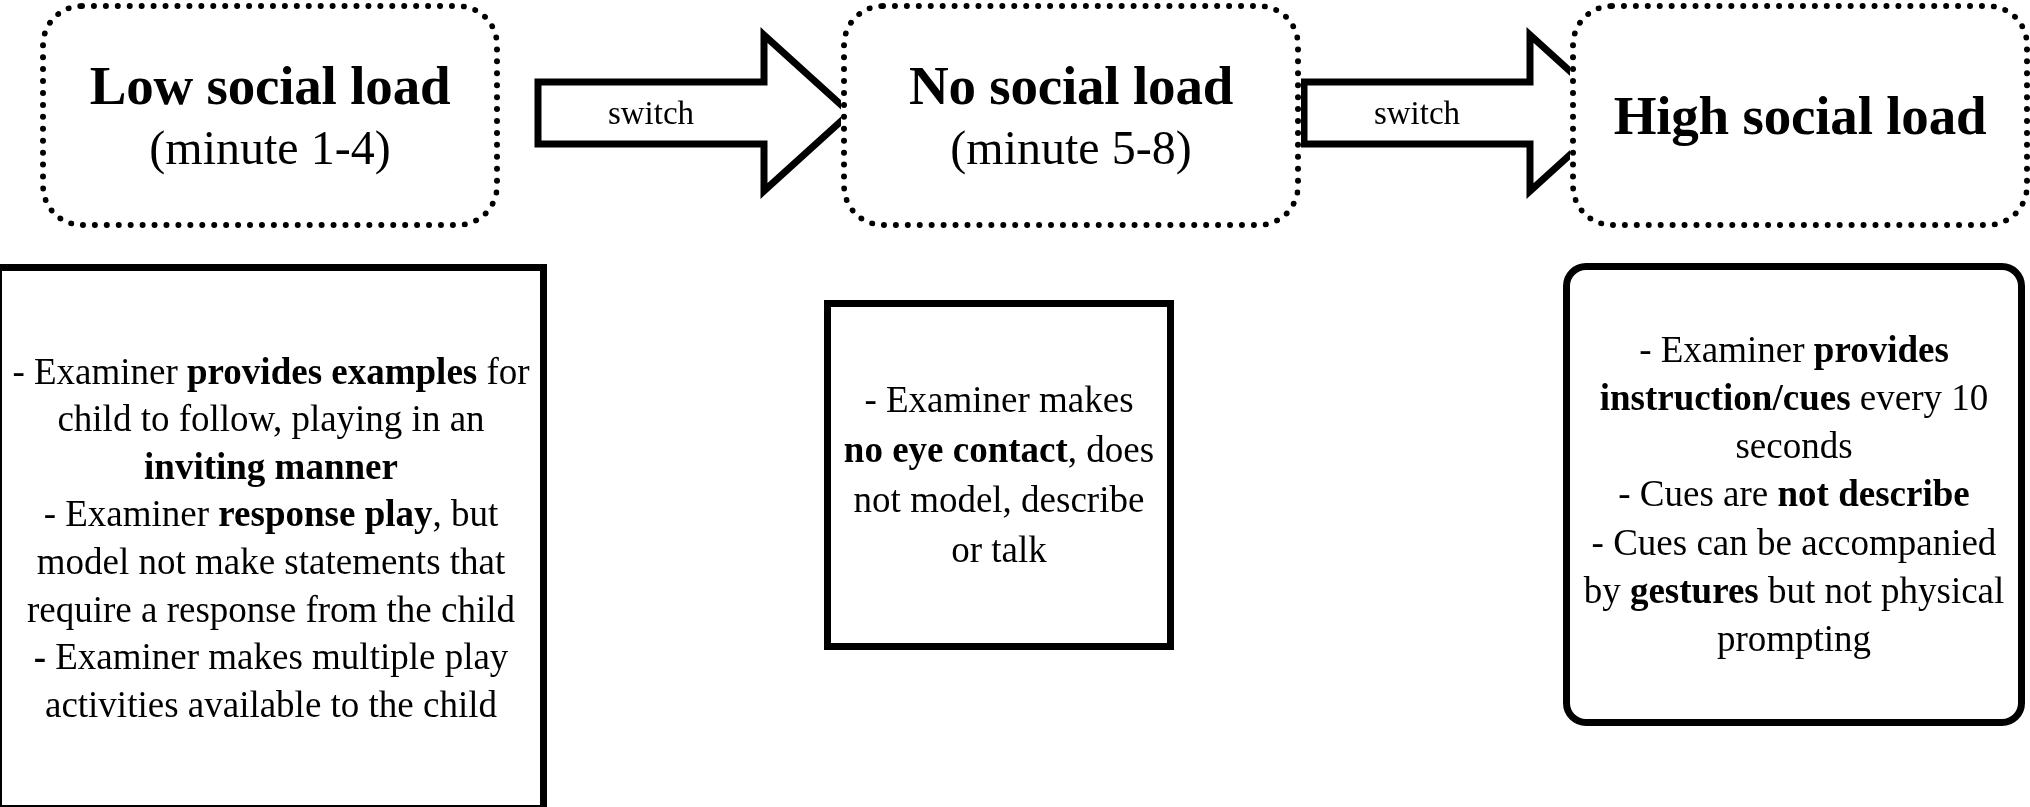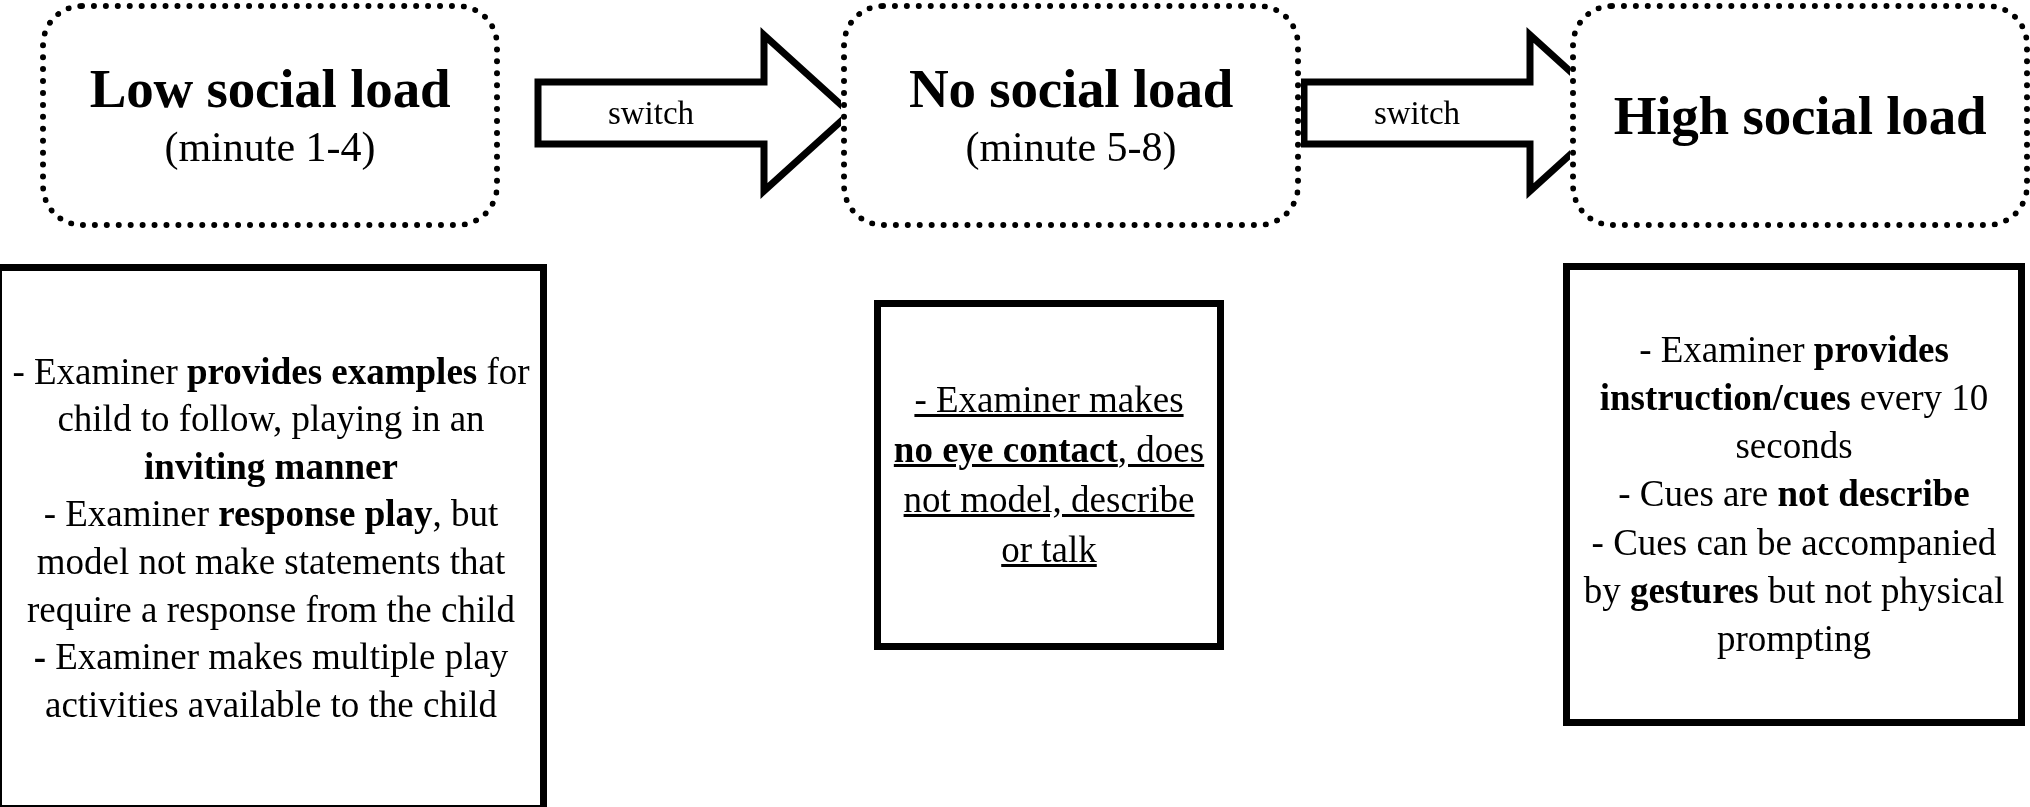--- a/index.html
+++ b/index.html
@@ -34,21 +34,21 @@
   }
   .phase-title {
     font-weight: bold;
     font-size: 55px;
     line-height: 1.05;
     letter-spacing: -0.2px;
     white-space: nowrap;
   }
   .phase-sub {
     font-weight: normal;
-    font-size: 42px;
+    font-size: 48px;
     line-height: 1.12;
     margin-top: 6px;
     white-space: nowrap;
   }
 
   
   .arrow {
     position: absolute;
     z-index: 2;
   }
@@ -127,21 +127,21 @@
   </div>
 
   <div class="phase-box" id="phase-3" style="left:1570px; top:3px; width:460px; height:225px;">
     <div class="phase-title">High social load</div>
   </div>
 
   <div class="detail-box" id="detail-1" style="left:-5px; top:264px; width:552px; height:548px;">
     <div class="detail-text"><span>- Examiner </span><b>provides examples</b><span> for child to follow, playing in an </span><b>inviting manner</b><br><span>- Examiner </span><b>response play</b><span>, but model not make statements that require a response from the child</span><br><b>- </b><span>Examiner makes multiple play activities available to the child</span></div>
   </div>
 
-  <div class="detail-box" id="detail-2" style="left:874px; top:300px; width:350px; height:350px;text-decoration:underline;">
+  <div class="detail-box" id="detail-2" style="left:824px; top:300px; width:350px; height:350px;">
     <div class="detail-text"><span>- Examiner makes </span><b>no eye contact</b><span>, does not model, describe or talk</span></div>
   </div>
 
-  <div class="detail-box" id="detail-3" style="left:1563px; top:263px; width:462px; height:463px;">
+  <div class="detail-box" id="detail-3" style="left:1563px; top:263px; width:462px; height:463px;border-radius:23px;">
     <div class="detail-text"><span>- Examiner </span><b>provides instruction/cues</b><span> every 10 seconds</span><br><span>- Cues are </span><b>not describe</b><br><span>- Cues can be accompanied by </span><b>gestures</b><span> but not physical prompting</span></div>
   </div>
 
 </div>
 
 </body></html>

